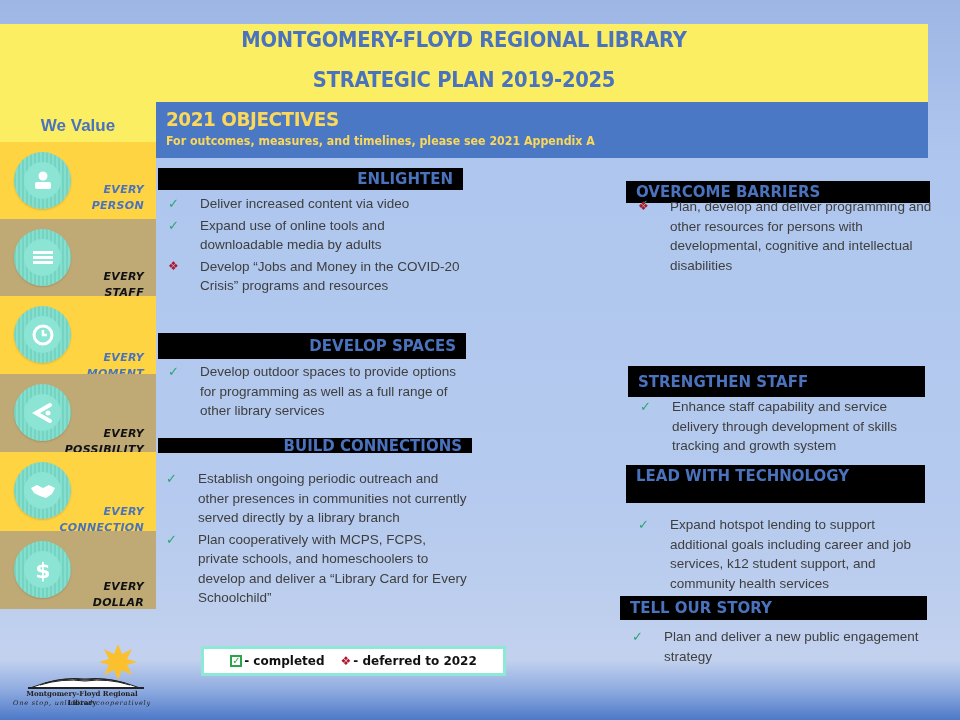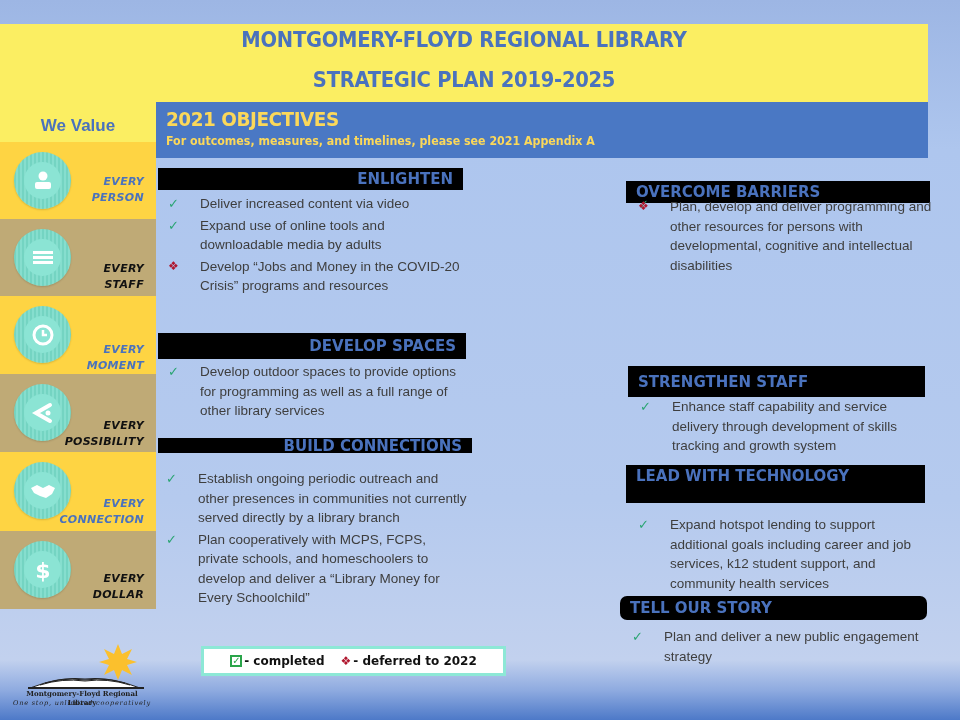--- a/index.html
+++ b/index.html
@@ -46,21 +46,21 @@
       box-shadow: 0 1px 2px rgba(0,0,0,0.15);
     }
     .value-icon .inner {
       position: absolute; left: 10px; top: 10px; width: 37px; height: 37px;
       border-radius: 50%; background: #8be4d4;
       display: flex; align-items: center; justify-content: center;
     }
     .value-label {
       position: absolute; right: 12px; text-align: right;
       font-family: "DejaVu Sans", sans-serif; font-weight: bold; font-style: italic;
-      font-size: 11px; line-height: 16px; letter-spacing: 0.3px;
+      font-size: 11px; line-height: 16px; letter-spacing: 0.3px; margin-top: 8px;
     }
     .value-label.blue { color: #4a72bd; }
     .value-label.black { color: #111; }
 
     
     #objectives-band {
       left: 156px; top: 102px; width: 772px; height: 56px; background: #4a78c4;
     }
     #objectives-title {
       left: 166px; top: 107px; font-family: "DejaVu Sans", sans-serif;
@@ -232,40 +232,40 @@
 </ul>
 
 <div class="sec-head right" style="left:158px;top:333px;width:308px;height:26px;">DEVELOP SPACES</div>
 <ul class="bullet-list" style="left:164px;top:362px;width:300px;">
   <li class="bullet"><span class="mark check">✓</span><span>Develop outdoor  spaces to provide options  for programming  as well as a full range of other  library services</span></li>
 </ul>
 
 <div class="sec-head right" style="left:158px;top:438px;width:314px;height:15px;">BUILD CONNECTIONS</div>
 <ul class="bullet-list" style="left:162px;top:469px;width:305px;">
   <li class="bullet"><span class="mark check">✓</span><span>Establish ongoing periodic outreach and other presences in communities not currently served directly by a library branch</span></li>
-  <li class="bullet"><span class="mark check">✓</span><span>Plan cooperatively with MCPS, FCPS, private schools, and homeschoolers to develop and deliver a “Library Money for Every Schoolchild”</span></li>
+  <li class="bullet"><span class="mark check">✓</span><span>Plan cooperatively with MCPS, FCPS, private schools, and homeschoolers to develop and deliver a “Library Card for Every Schoolchild”</span></li>
 </ul>
 
 <div class="sec-head left" style="left:626px;top:181px;width:304px;height:22px;">OVERCOME BARRIERS</div>
 <ul class="bullet-list" style="left:634px;top:195px;width:300px;">
   <li class="bullet"><span class="mark check">✓</span></li>
   <li class="bullet"><span class="mark defer">❖</span><span>Plan, develop and deliver programming  and other  resources for persons with developmental, cognitive and intellectual disabilities</span></li>
 </ul>
 
 <div class="sec-head left" style="left:628px;top:366px;width:297px;height:31px;">STRENGTHEN STAFF</div>
 <ul class="bullet-list" style="left:636px;top:397px;width:300px;">
   <li class="bullet"><span class="mark check">✓</span><span>Enhance staff capability and service delivery through  development  of skills tracking and growth  system</span></li>
 </ul>
 
 <div class="sec-head left" style="left:626px;top:465px;width:299px;height:38px;align-items:flex-start;padding-top:2px;">LEAD WITH TECHNOLOGY</div>
 <ul class="bullet-list" style="left:634px;top:515px;width:300px;">
   <li class="bullet"><span class="mark check">✓</span><span>Expand hotspot lending to support additional goals including career and job services, k12 student  support, and community  health services</span></li>
 </ul>
 
-<div class="sec-head left" style="left:620px;top:596px;width:307px;height:24px;border-radius:7px;">TELL OUR STORY</div>
+<div class="sec-head left" style="left:620px;top:596px;width:307px;height:24px;">TELL OUR STORY</div>
 <ul class="bullet-list" style="left:628px;top:627px;width:300px;">
   <li class="bullet"><span class="mark check">✓</span><span>Plan and deliver a new public engagement strategy</span></li>
 </ul>
 
 <div id="legend" class="abs">
   <span class="legend-item">
     <span class="legend-check">✓</span>
     <span>- completed</span>
   </span>
   <span class="legend-item">

